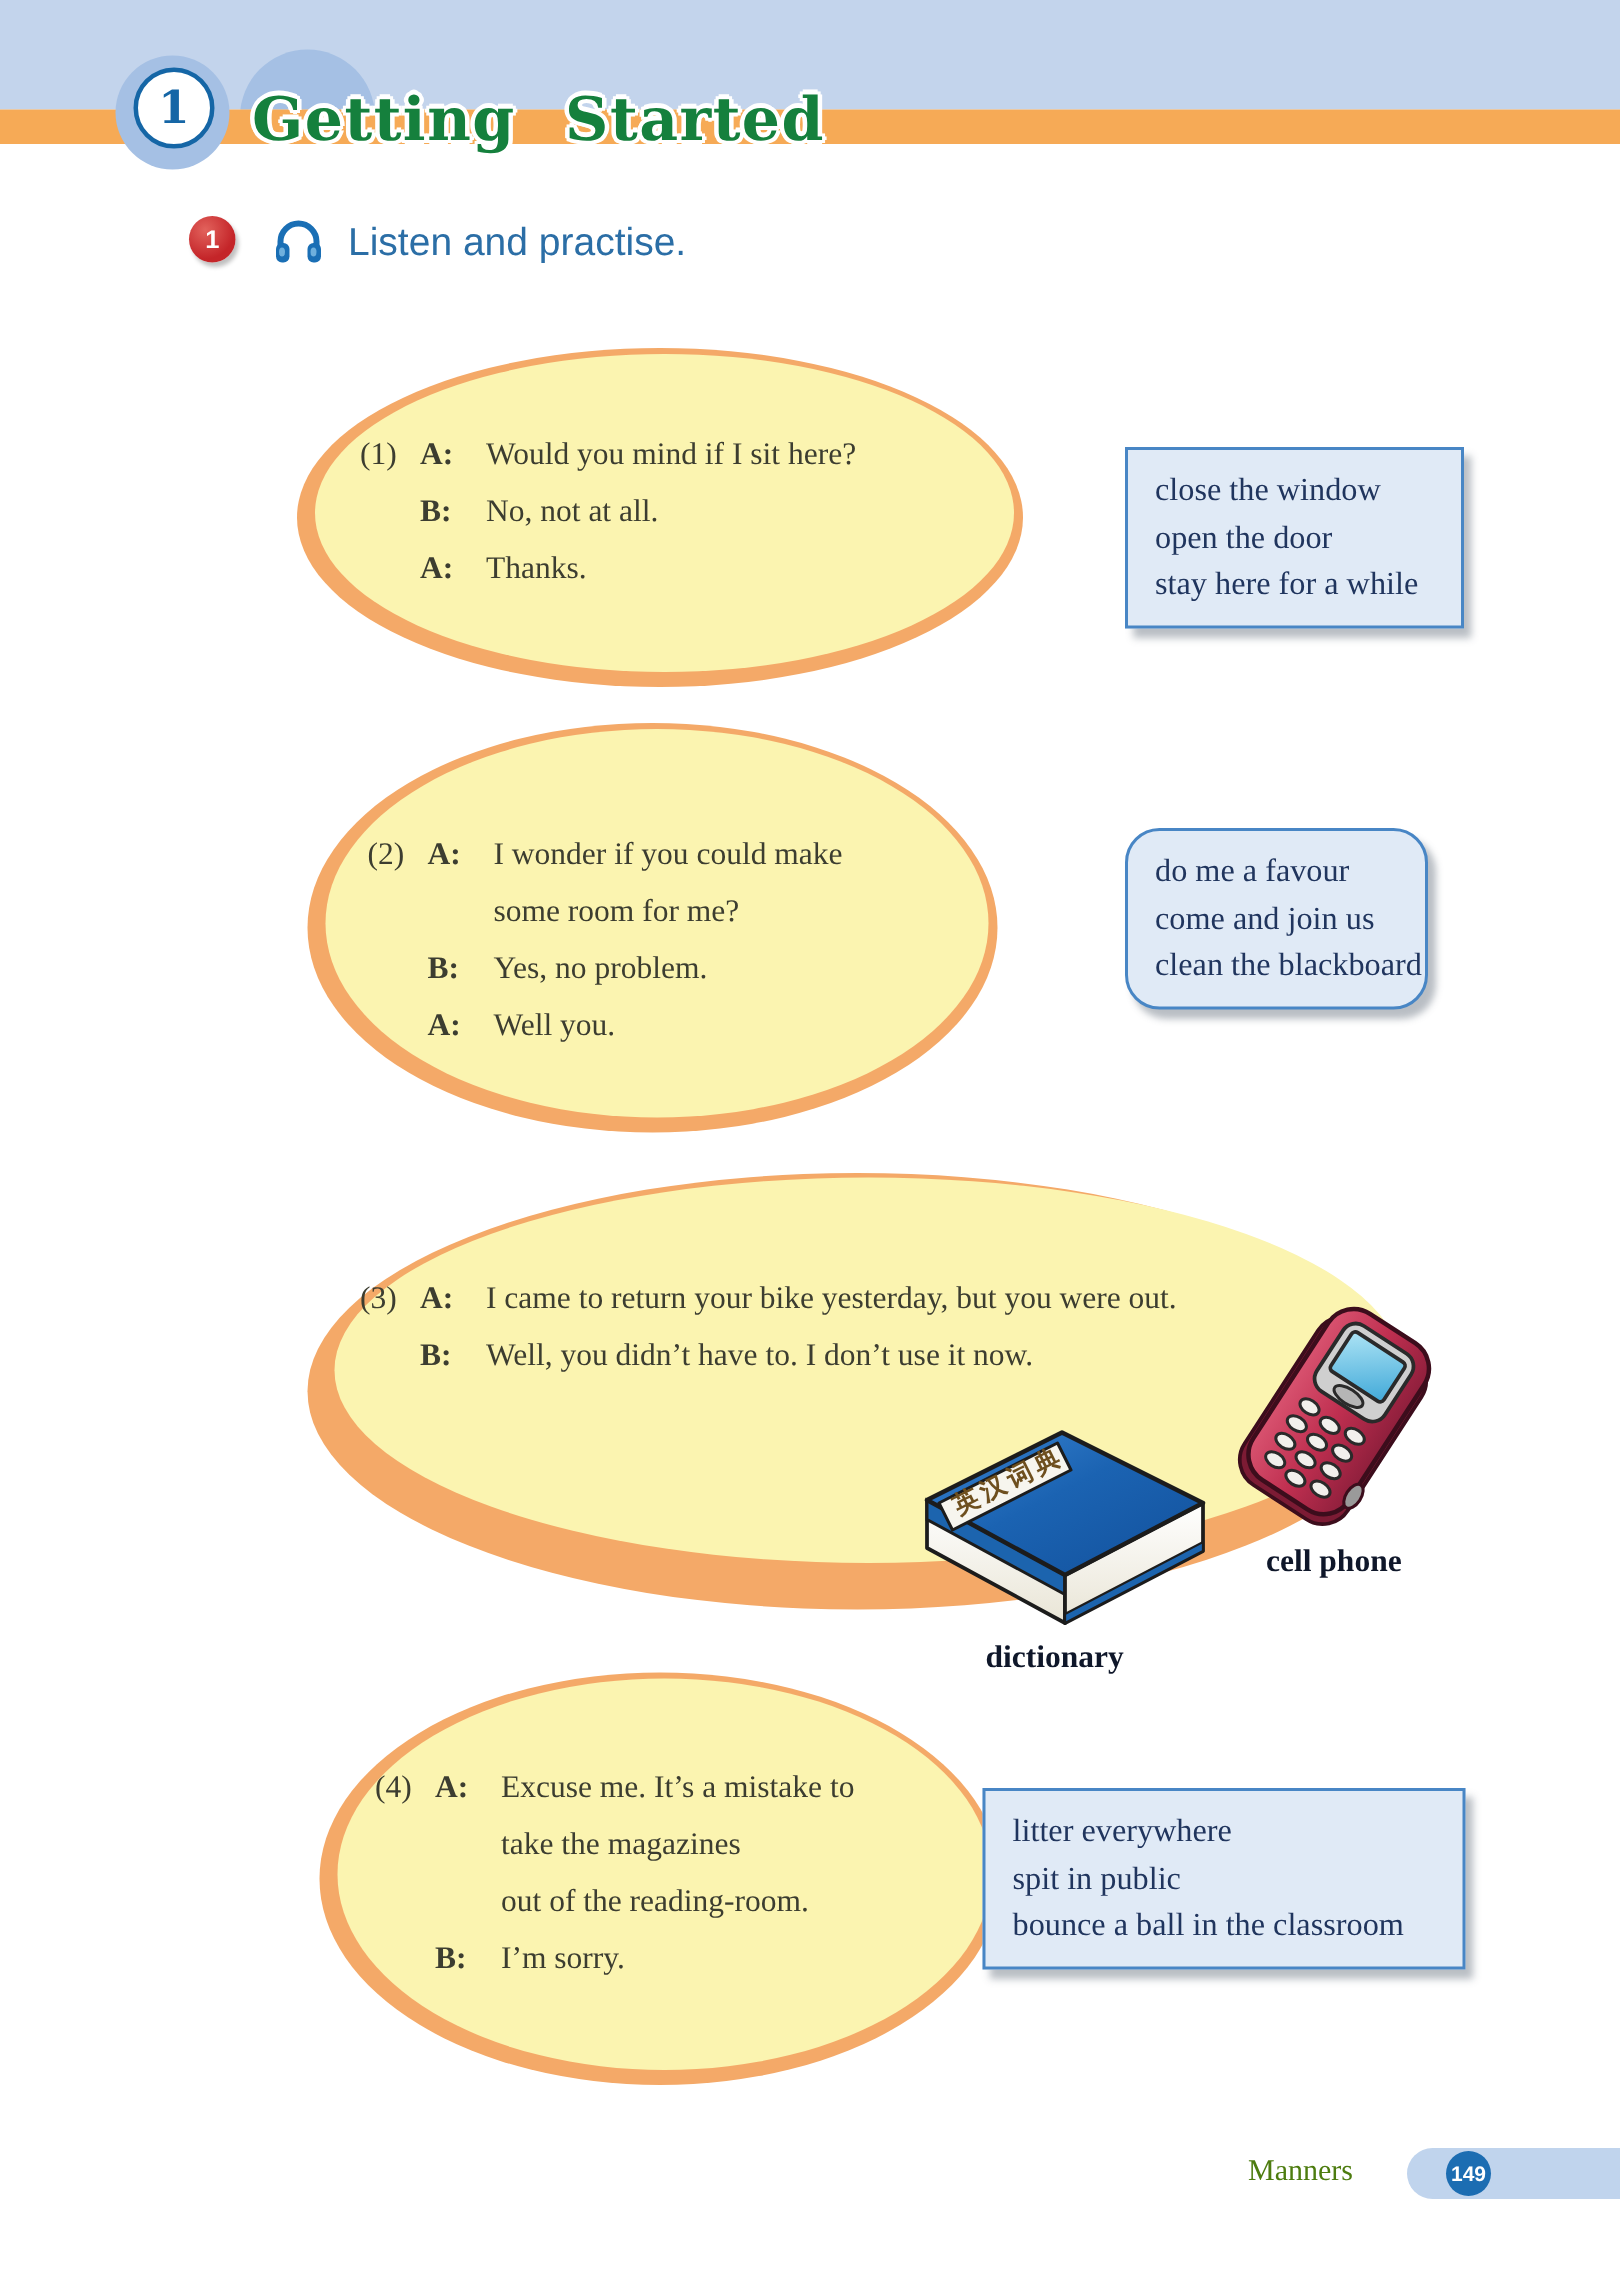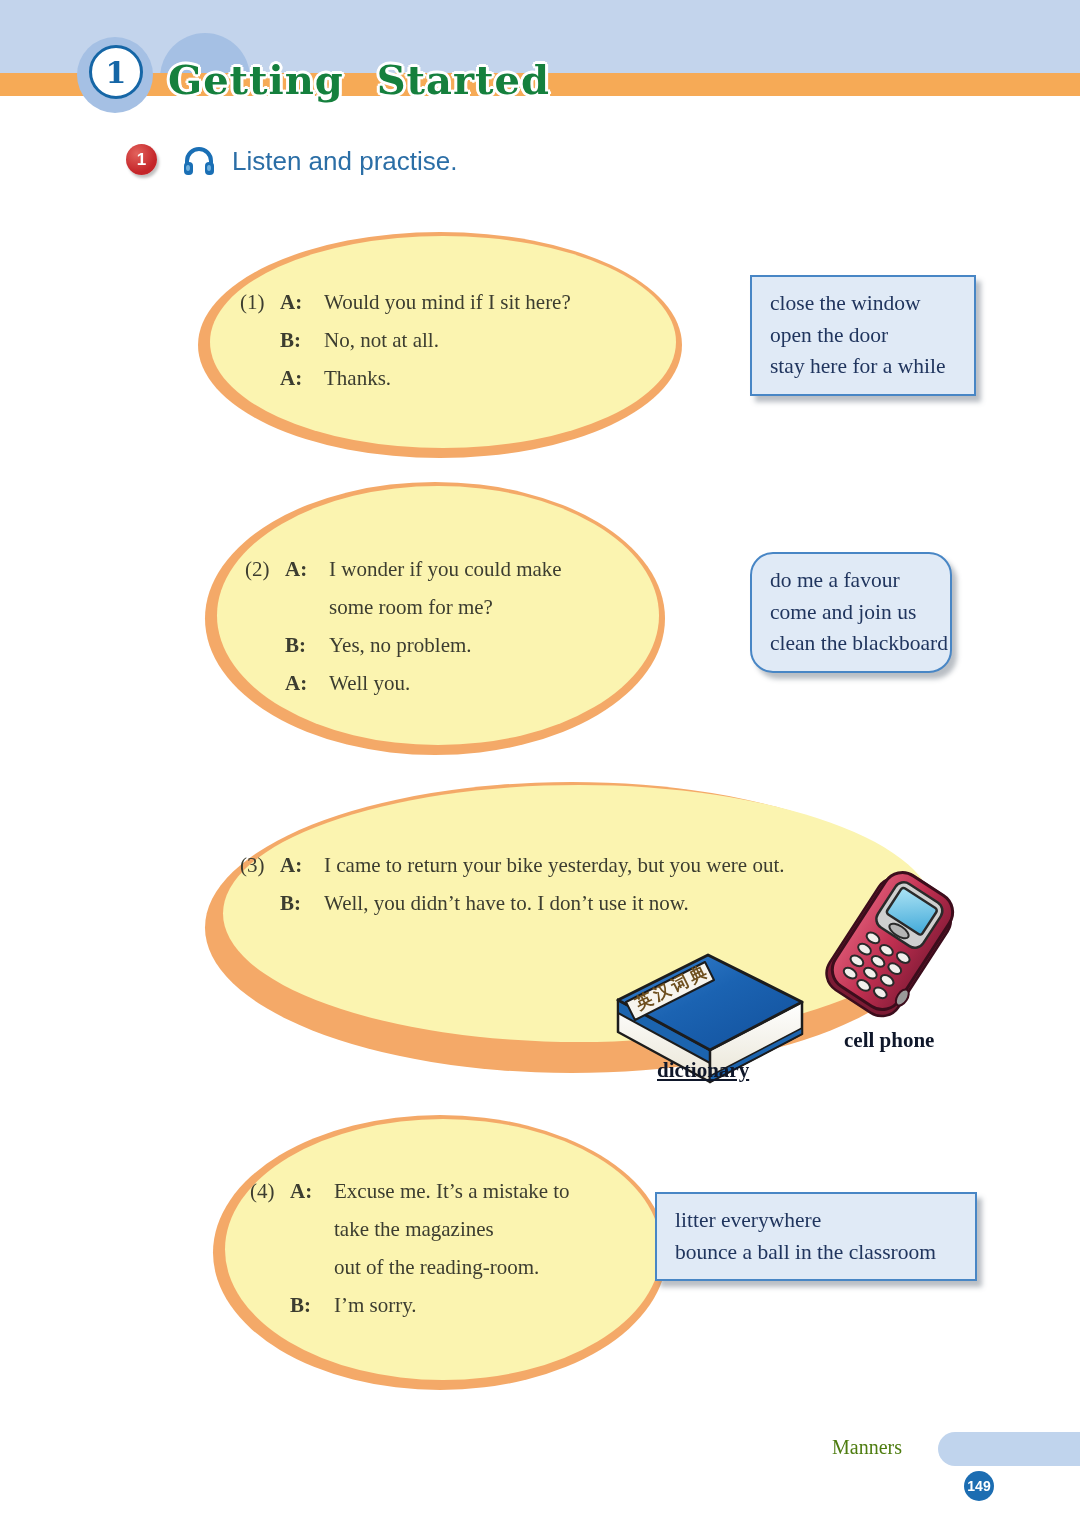--- a/index.html
+++ b/index.html
@@ -48,21 +48,21 @@
   .dict-wrap { position:absolute; left:606px; top:938px; width:212px; height:152px; z-index:6; }
   .phone-wrap { position:absolute; left:840px; top:872px; width:100px; height:142px; transform:rotate(33deg); z-index:6; }
   .ill-label { position:absolute; font-size:21px; font-weight:600; color:#0f172a; z-index:6; }
 
   
   .footer-section { position:absolute; left:832px; top:1436px; font-size:20px; color:#4d7c0f; }
   .footer-pill { position:absolute; left:938px; top:1432px; width:142px; height:34px;
     background:#c0d4ed; border-radius:17px 0 0 17px; z-index:5; }
   .footer-num { position:absolute; left:26px; top:2px; width:30px; height:30px; border-radius:50%;
     background:#1c6db2; color:#fff; font-family:"Liberation Sans", sans-serif; font-weight:bold; font-size:14px;
-    display:flex; align-items:center; justify-content:center;margin-top:37px; }
+    display:flex; align-items:center; justify-content:center; }
 </style>
 </head>
 <body>
 
 <div class="page">
 
   <div class="topband">
     <div class="deco-big"></div>
   </div>
   <div class="orangebar"></div>
@@ -97,21 +97,21 @@
       <span class="dspk">B:</span>
       <span class="dtxt">No, not at all.</span>
     </div>
     <div class="drow">
       <span class="dnum"></span>
       <span class="dspk">A:</span>
       <span class="dtxt">Thanks.</span>
     </div>
   </div>
 
-  <div class="phrasebox" style="left:750px; top:275px; width:226px;">
+  <div class="phrasebox" style="left:750px; top:298px; width:226px;">
     <div>close the window</div>
     <div>open the door</div>
     <div>stay here for a while</div>
   </div>
 
   <div class="bubble-ring" style="left:205px; top:482px; width:460px; height:273px;"></div>
   <div class="bubble-fill" style="left:217px; top:486px; width:442px; height:259px;"></div>
   <div class="dialogue" style="left:245px; top:550px;">
     <div class="drow">
       <span class="dnum">(2)</span>
@@ -175,21 +175,21 @@
 
       <polygon points="104,112 196,64 196,96 104,144" fill="url(#pg)" stroke="#1c1c1c" stroke-width="2.5" stroke-linejoin="round"></polygon>
       <polygon points="104,138 196,90 196,96 104,144" fill="#1c64ae" stroke="#1c1c1c" stroke-width="1.5"></polygon>
 
       <polygon points="12,62 102,17 196,64 104,112" fill="url(#cov)" stroke="#1c1c1c" stroke-width="3" stroke-linejoin="round"></polygon>
 
       <polygon points="20,64 99,24 108,42 29,82" fill="#f7f5ee" stroke="#1c1c1c" stroke-width="2" stroke-linejoin="round"></polygon>
       <text x="0" y="0" transform="translate(33,72) rotate(-26.5)" font-size="17" letter-spacing="3" fill="#6e4f1e" font-family="DejaVu Sans, sans-serif" font-weight="bold">英汉词典</text>
     </svg>
   </div>
-  <div class="ill-label" style="left:657px; top:1058px;text-decoration:underline;">dictionary</div>
+  <div class="ill-label" style="left:657px; top:1092px;">dictionary</div>
 
   <div class="phone-wrap">
     <svg viewBox="0 0 100 142" width="100" height="142">
       <defs>
         <linearGradient id="scr" x1="0" y1="0" x2="1" y2="1">
           <stop offset="0" stop-color="#aee4f5"></stop>
           <stop offset="1" stop-color="#3fa8d8"></stop>
         </linearGradient>
         <linearGradient id="bod" x1="0" y1="0" x2="1" y2="0">
           <stop offset="0" stop-color="#d8526f"></stop>
@@ -245,20 +245,21 @@
     </div>
     <div class="drow">
       <span class="dnum"></span>
       <span class="dspk">B:</span>
       <span class="dtxt">I’m sorry.</span>
     </div>
   </div>
 
   <div class="phrasebox" style="left:655px; top:1192px; width:322px;">
     <div>litter everywhere</div>
+    <div>spit in public</div>
     <div>bounce a ball in the classroom</div>
   </div>
 
   <div class="footer-section">Manners</div>
   <div class="footer-pill">
     <div class="footer-num">
       <span>149</span>
     </div>
   </div>
 

